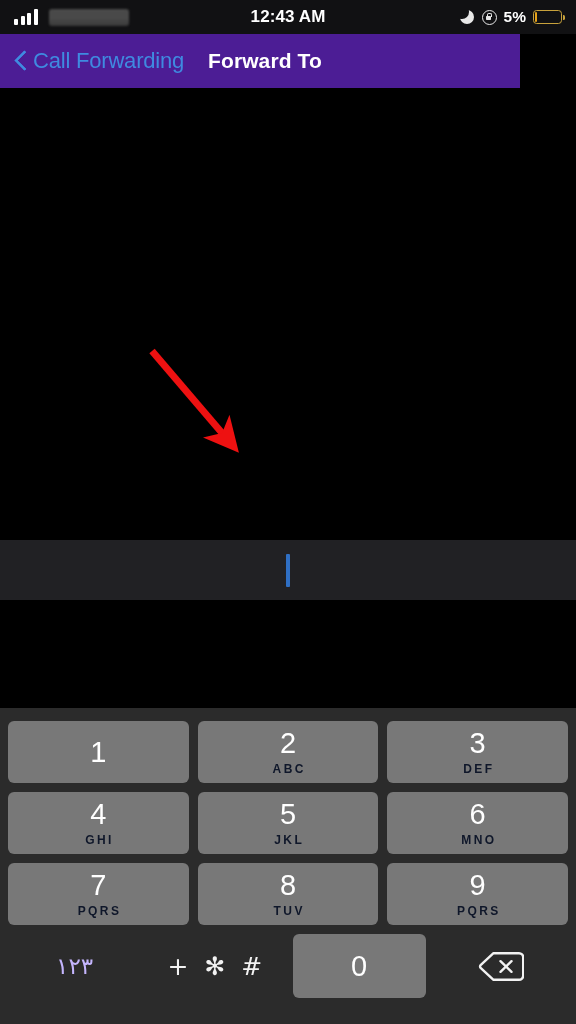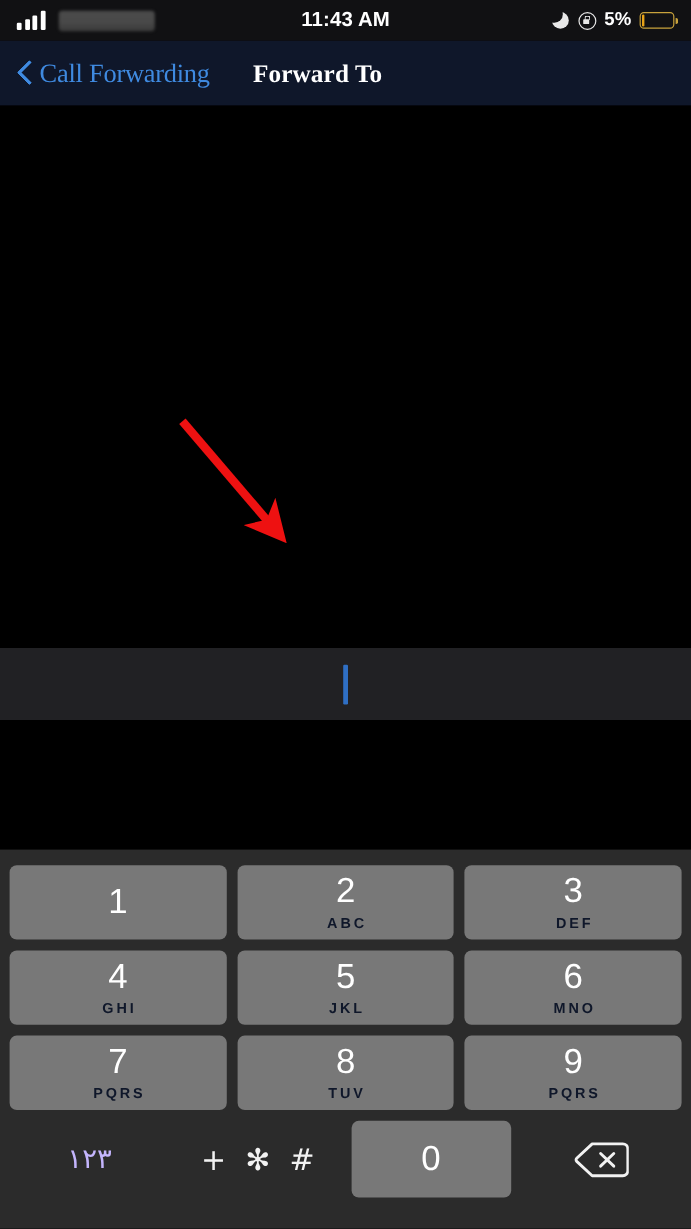--- a/index.html
+++ b/index.html
@@ -66,41 +66,41 @@
     position:relative; display:flex; align-items:center; padding:1.4px;
   }
   .battery::after{
     content:""; position:absolute; right:-4px; top:4px;
     width:2.4px; height:5px; background:#c8a23c; border-radius:0 1.5px 1.5px 0;
   }
   .battery .fill{ height:100%; width:9%; background:#e8a317; border-radius:1.6px; }
 
   
   .nav-bar{
-    position:absolute; left:0; top:34px; width:576px; height:54px;
-    background:#0f172a; display:flex; align-items:center;font-family:Liberation Serif, serif;
+    position:absolute; left:0; top:34px; width:520px; height:54px;
+    background:#4c1d95; display:flex; align-items:center;
   }
   .back-btn{
     display:flex; align-items:center; gap:5px; padding-left:14px;
     cursor:pointer;
   }
   .chev-left{
     width:14px; height:24px; position:relative; flex:0 0 auto;
   }
   .chev-left::before{
     content:""; position:absolute; left:3px; top:4px;
     width:12px; height:12px;
     border-left:3.6px solid #3f8ae0; border-bottom:3.6px solid #3f8ae0;
     transform:rotate(45deg);
     border-radius:1.5px;
   }
   .back-label{ font-size:22px; color:#3f8ae0; letter-spacing:-.2px; }
   .nav-title{
     font-size:21px; font-weight:bold; color:#fff;
-    margin-left:36px; letter-spacing:.1px;
+    margin-left:24px; letter-spacing:.1px;
   }
 
   
   .content{
     position:absolute; left:0; top:88px; width:576px; height:620px;
     background:#000;
   }
   .arrow-layer{
     position:absolute; left:0; top:0; width:576px; height:620px;
     pointer-events:none;
@@ -163,21 +163,21 @@
   <div class="status-bar">
     <div class="status-left">
       <span class="signal">
         <i></i>
           <i></i>
           <i></i>
           <i></i>
       </span>
       <span class="carrier-redacted"></span>
     </div>
-    <div class="status-center">11:43 AM</div>
+    <div class="status-center">12:43 AM</div>
     <div class="status-right">
       <span class="moon-icon"></span>
       <span class="rotlock-icon"></span>
       <span class="batt-pct">5%</span>
       <span class="battery">
         <span class="fill" style="width: 7%; background: rgb(232, 163, 23);"></span>
       </span>
     </div>
   </div>
 

